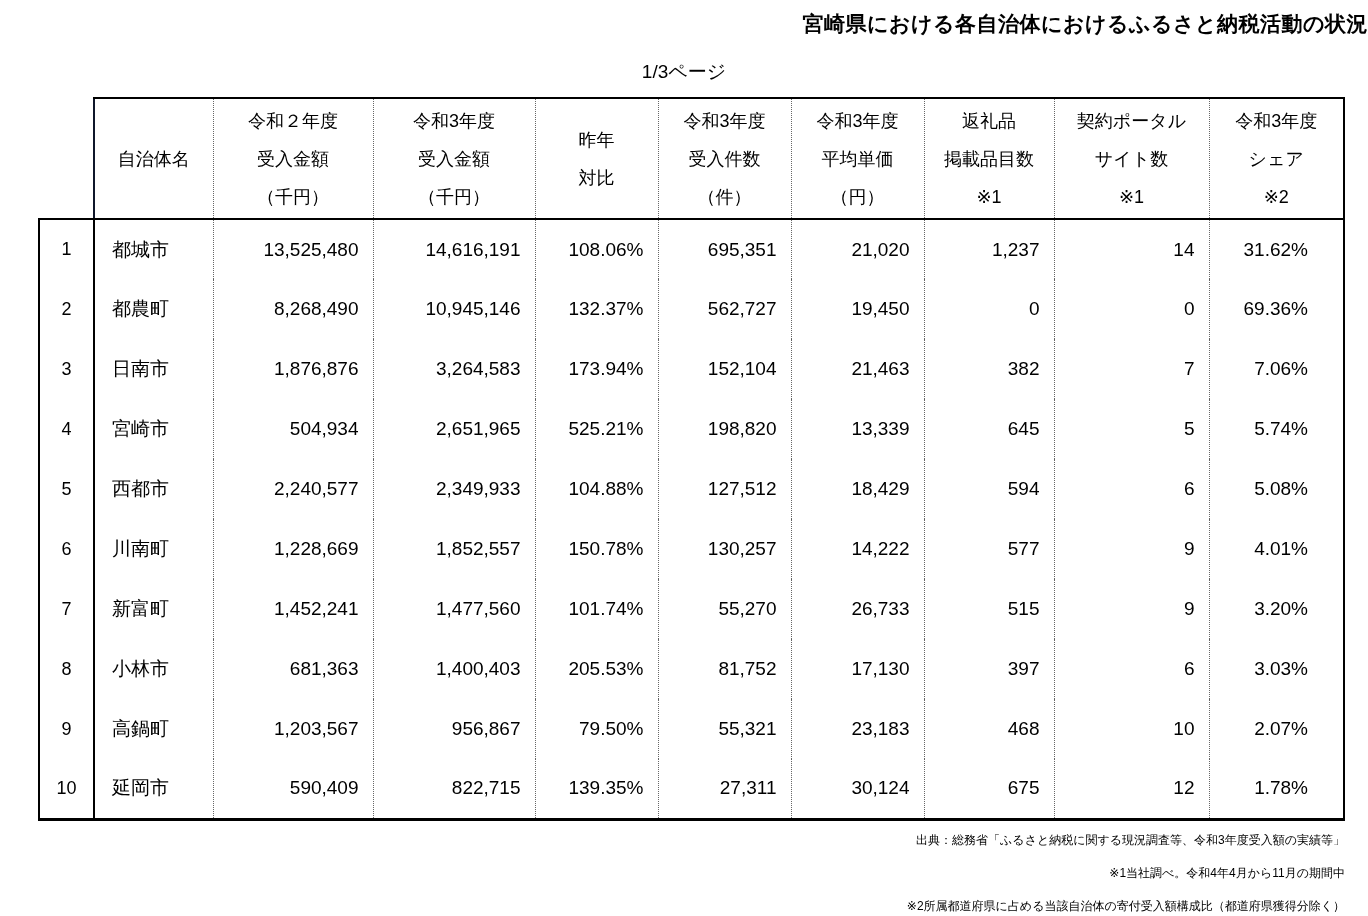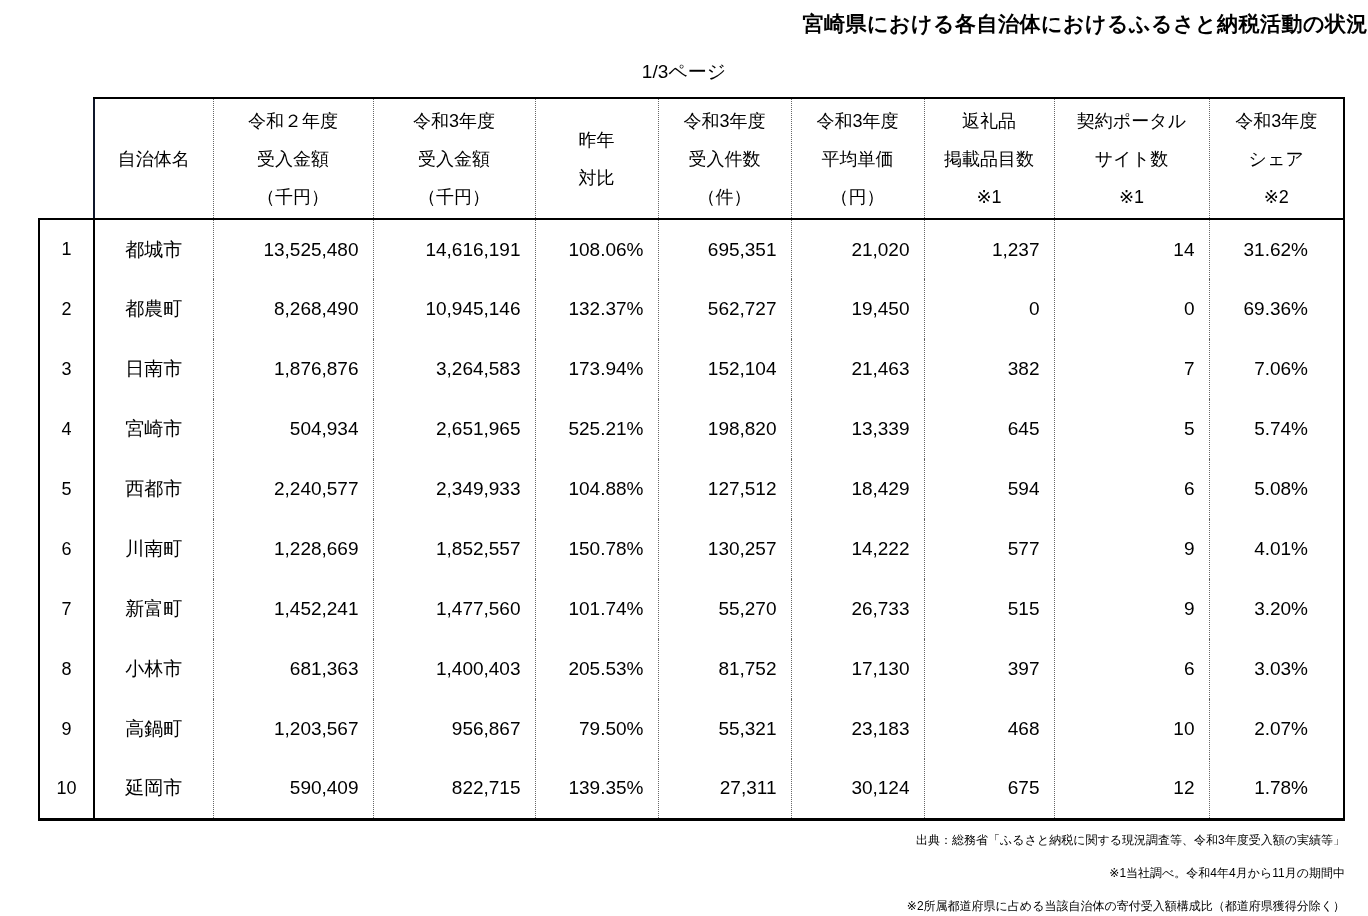--- a/index.html
+++ b/index.html
@@ -64,21 +64,22 @@
     border-left: 1px dotted #666;
     border-top: none;
     border-bottom: none;
   }
   table.data td.rank {
     text-align: center;
     border-left: 2px solid #000;
     font-size: 18px;
   }
   table.data td.name {
-    text-align: center;
+    text-align: left;
+    padding-left: 17px;
     border-left: 2px solid #000;
   }
   table.data td.num  { text-align: right; padding-right: 14px; }
   table.data td.share { text-align: right; padding-right: 35px; border-right: 2px solid #000; }
   table.data tr.last td { border-bottom: 3px solid #000; }
 
   .footnotes {
     width: 1345px;
     margin-top: 9px;
     text-align: right;

